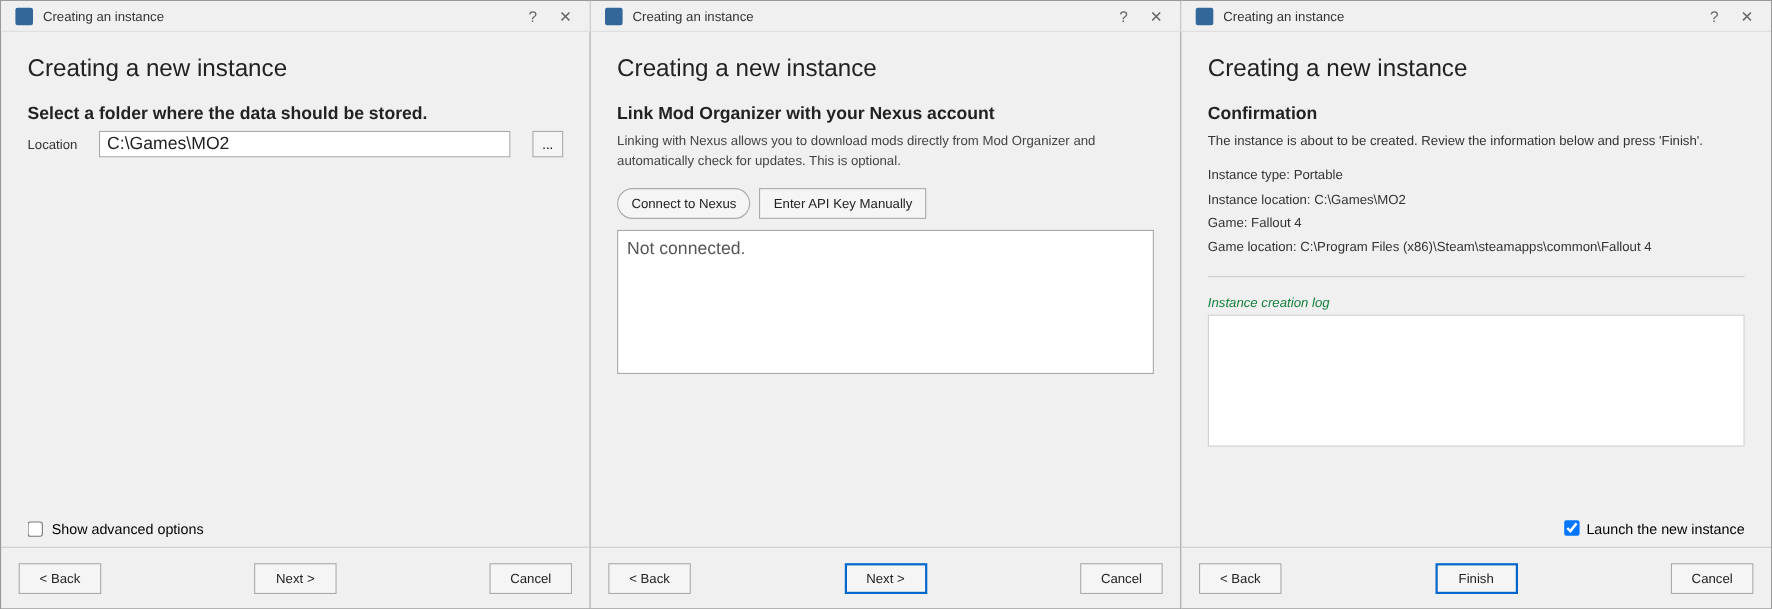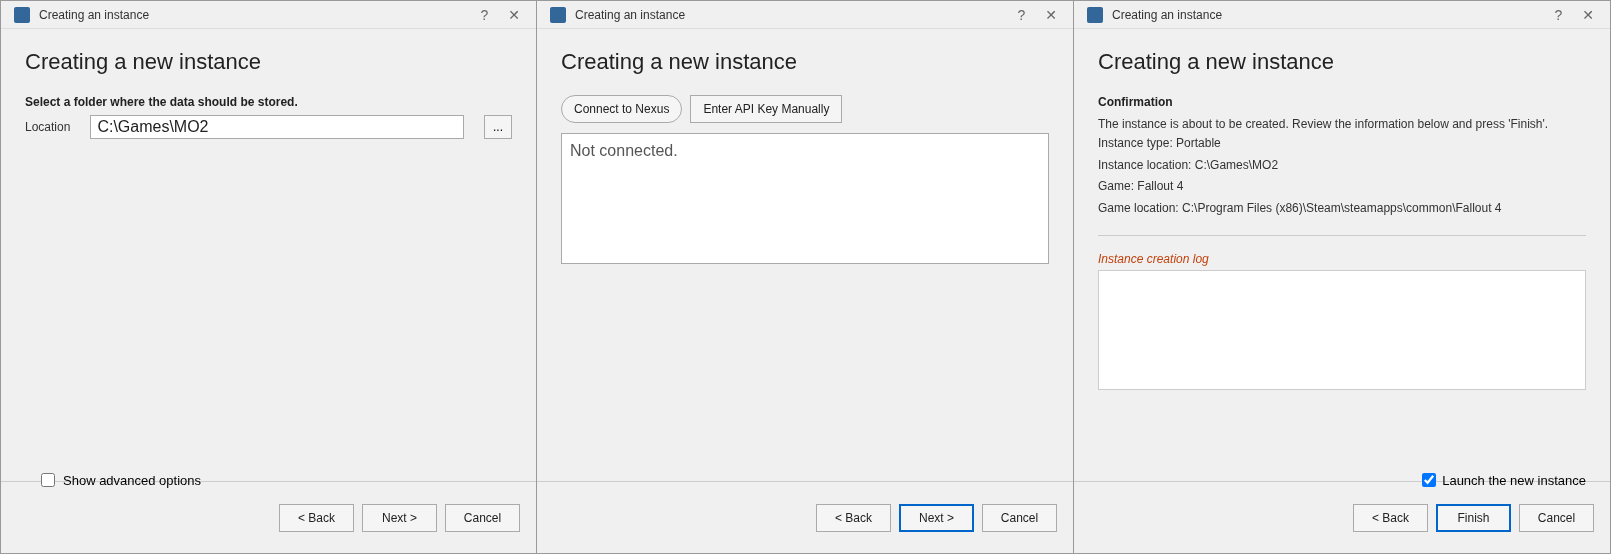--- a/index.html
+++ b/index.html
@@ -80,21 +80,21 @@
     }
 
     .dialog-title {
       font-size: 22px;
       font-weight: 300;
       color: #222;
       margin-bottom: 20px;
     }
 
     .section-title {
-      font-size: 12px;
+      font-size: 16px;
       font-weight: 600;
       color: #222;
       margin-bottom: 6px;
     }
 
     .section-desc {
       font-size: 12px;
       color: #444;
       line-height: 1.5;
       margin-bottom: 16px;
@@ -135,34 +135,34 @@
       cursor: pointer;
       font-size: 12px;
       display: flex;
       align-items: center;
       justify-content: center;
     }
 
     .checkbox-area {
       position: absolute;
       bottom: 65px;
-      left: 40px;
-      display: flex;
-      align-items: flex-start;
+      left: 24px;
+      display: flex;
+      align-items: flex-end;
       gap: 8px;
     }
 
     .dialog-footer {
       border-top: 1px solid #ccc;
       padding: 10px 16px;
       display: flex;
       align-items: center;
-      justify-content: flex-end;
+      justify-content: space-between;
       gap: 8px;
-      height: 72px;
+      height: 56px;
     }
 
     .btn {
       height: 28px;
       min-width: 75px;
       border: 1px solid #aaa;
       background: #f5f5f5;
       cursor: pointer;
       font-size: 12px;
       padding: 0 14px;
@@ -210,21 +210,21 @@
       font-size: 12px;
       color: #333;
       line-height: 1.8;
       border-bottom: 1px solid #ccc;
       padding-bottom: 16px;
       margin-bottom: 16px;
     }
 
     .log-label {
       font-size: 12px;
-      color: #c2410c;
+      color: #15803d;
       font-style: italic;
       margin-bottom: 4px;
     }
 
     .log-box {
       border: 1px solid #ccc;
       background: white;
       height: 120px;
     }
 
@@ -232,20 +232,21 @@
       position: absolute;
       bottom: 65px;
       right: 24px;
       display: flex;
       gap: 6px;
     }
 
     .confirm-desc {
       font-size: 12px;
       color: #333;
+      margin-bottom: 12px;
       line-height: 1.5;
     }
 
     input[type="checkbox"] {
       width: 14px;
       height: 14px;
     }
 
     
     .app-icon-shape {
@@ -306,20 +307,22 @@
     </div>
     <div class="title-bar-controls">
       <button class="title-bar-btn">?</button>
       <button class="title-bar-btn">✕</button>
     </div>
   </div>
 
   <div class="dialog-body">
     <h1 class="dialog-title">Creating a new instance</h1>
 
+    <div class="section-title">Link Mod Organizer with your Nexus account</div>
+    <div class="section-desc">Linking with Nexus allows you to download mods directly from Mod Organizer and automatically check for updates. This is optional.</div>
 
     <div class="nexus-buttons">
       <button class="nexus-btn connect-btn">Connect to Nexus</button>
       <button class="nexus-btn">Enter API Key Manually</button>
     </div>
 
     <div class="status-box">
       <span>Not connected.</span>
     </div>
   </div>

